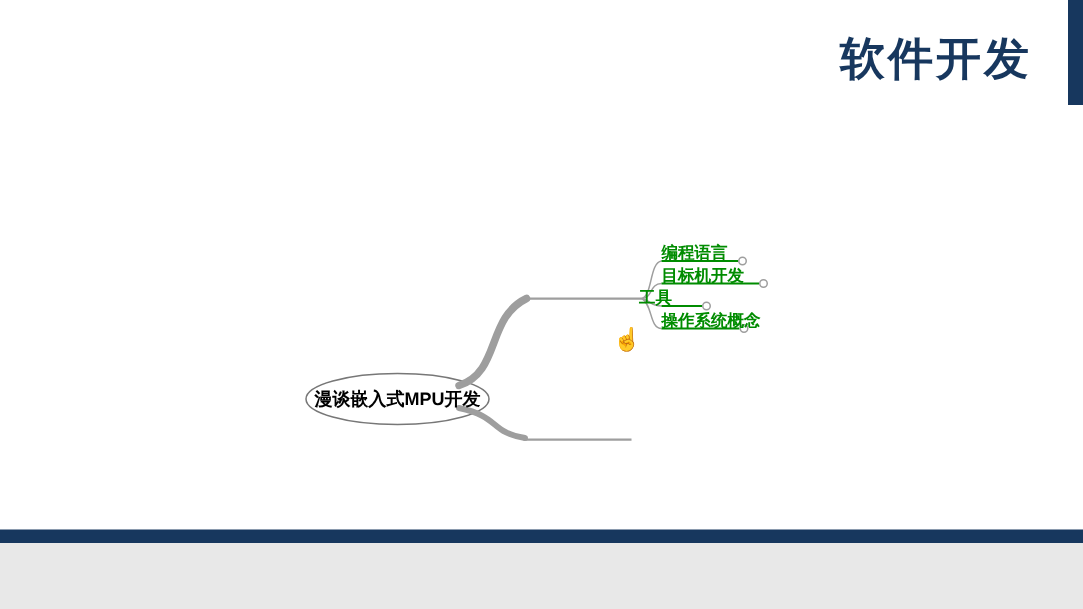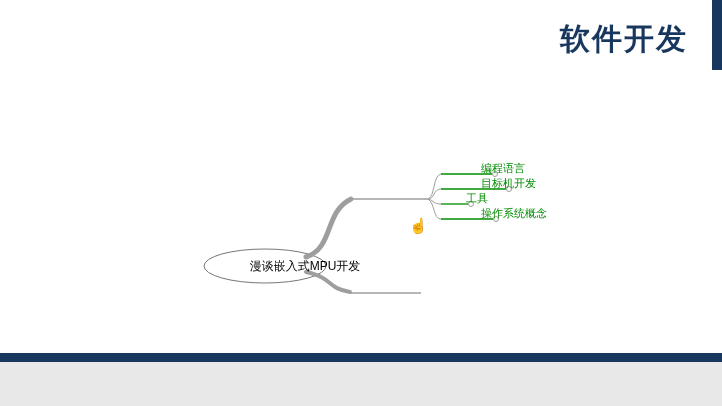--- a/index.html
+++ b/index.html
@@ -19,21 +19,21 @@
   .bottom-bar{
     position:absolute;left:0;bottom:0;width:100%;height:9px;
     background:var(--accent,#17375E);
   }
   svg.mindmap{position:absolute;left:0;top:0;pointer-events:none;}
   .edge{stroke:var(--edge-gray,#9E9E9E);fill:none;}
   .u-green{stroke:var(--node-green,#008C00);fill:none;}
   .fold-circle{stroke:#9E9E9E;fill:#ffffff;}
   .root-ellipse{fill:#ffffff;stroke:#777777;stroke-width:1;}
 
-  .node{position:absolute;font-weight:normal;white-space:nowrap;cursor:default;margin-left:40px;}
+  .node{position:absolute;font-weight:bold;white-space:nowrap;cursor:default;}
   .node-root{
     left:205px;top:259px;width:120px;text-align:center;
     font-size:12px;color:#000000;line-height:14px;
   }
   .node-blue{font-size:12px;color:var(--node-blue,#0000CC);}
   .node-linux{left:349px;top:185px;}
   .node-pcb{left:349px;top:279px;}
   .node-green{font-size:11px;color:var(--node-green,#008C00);}
   .child-0{left:441px;top:161px;}
   .child-1{left:441px;top:176px;}

